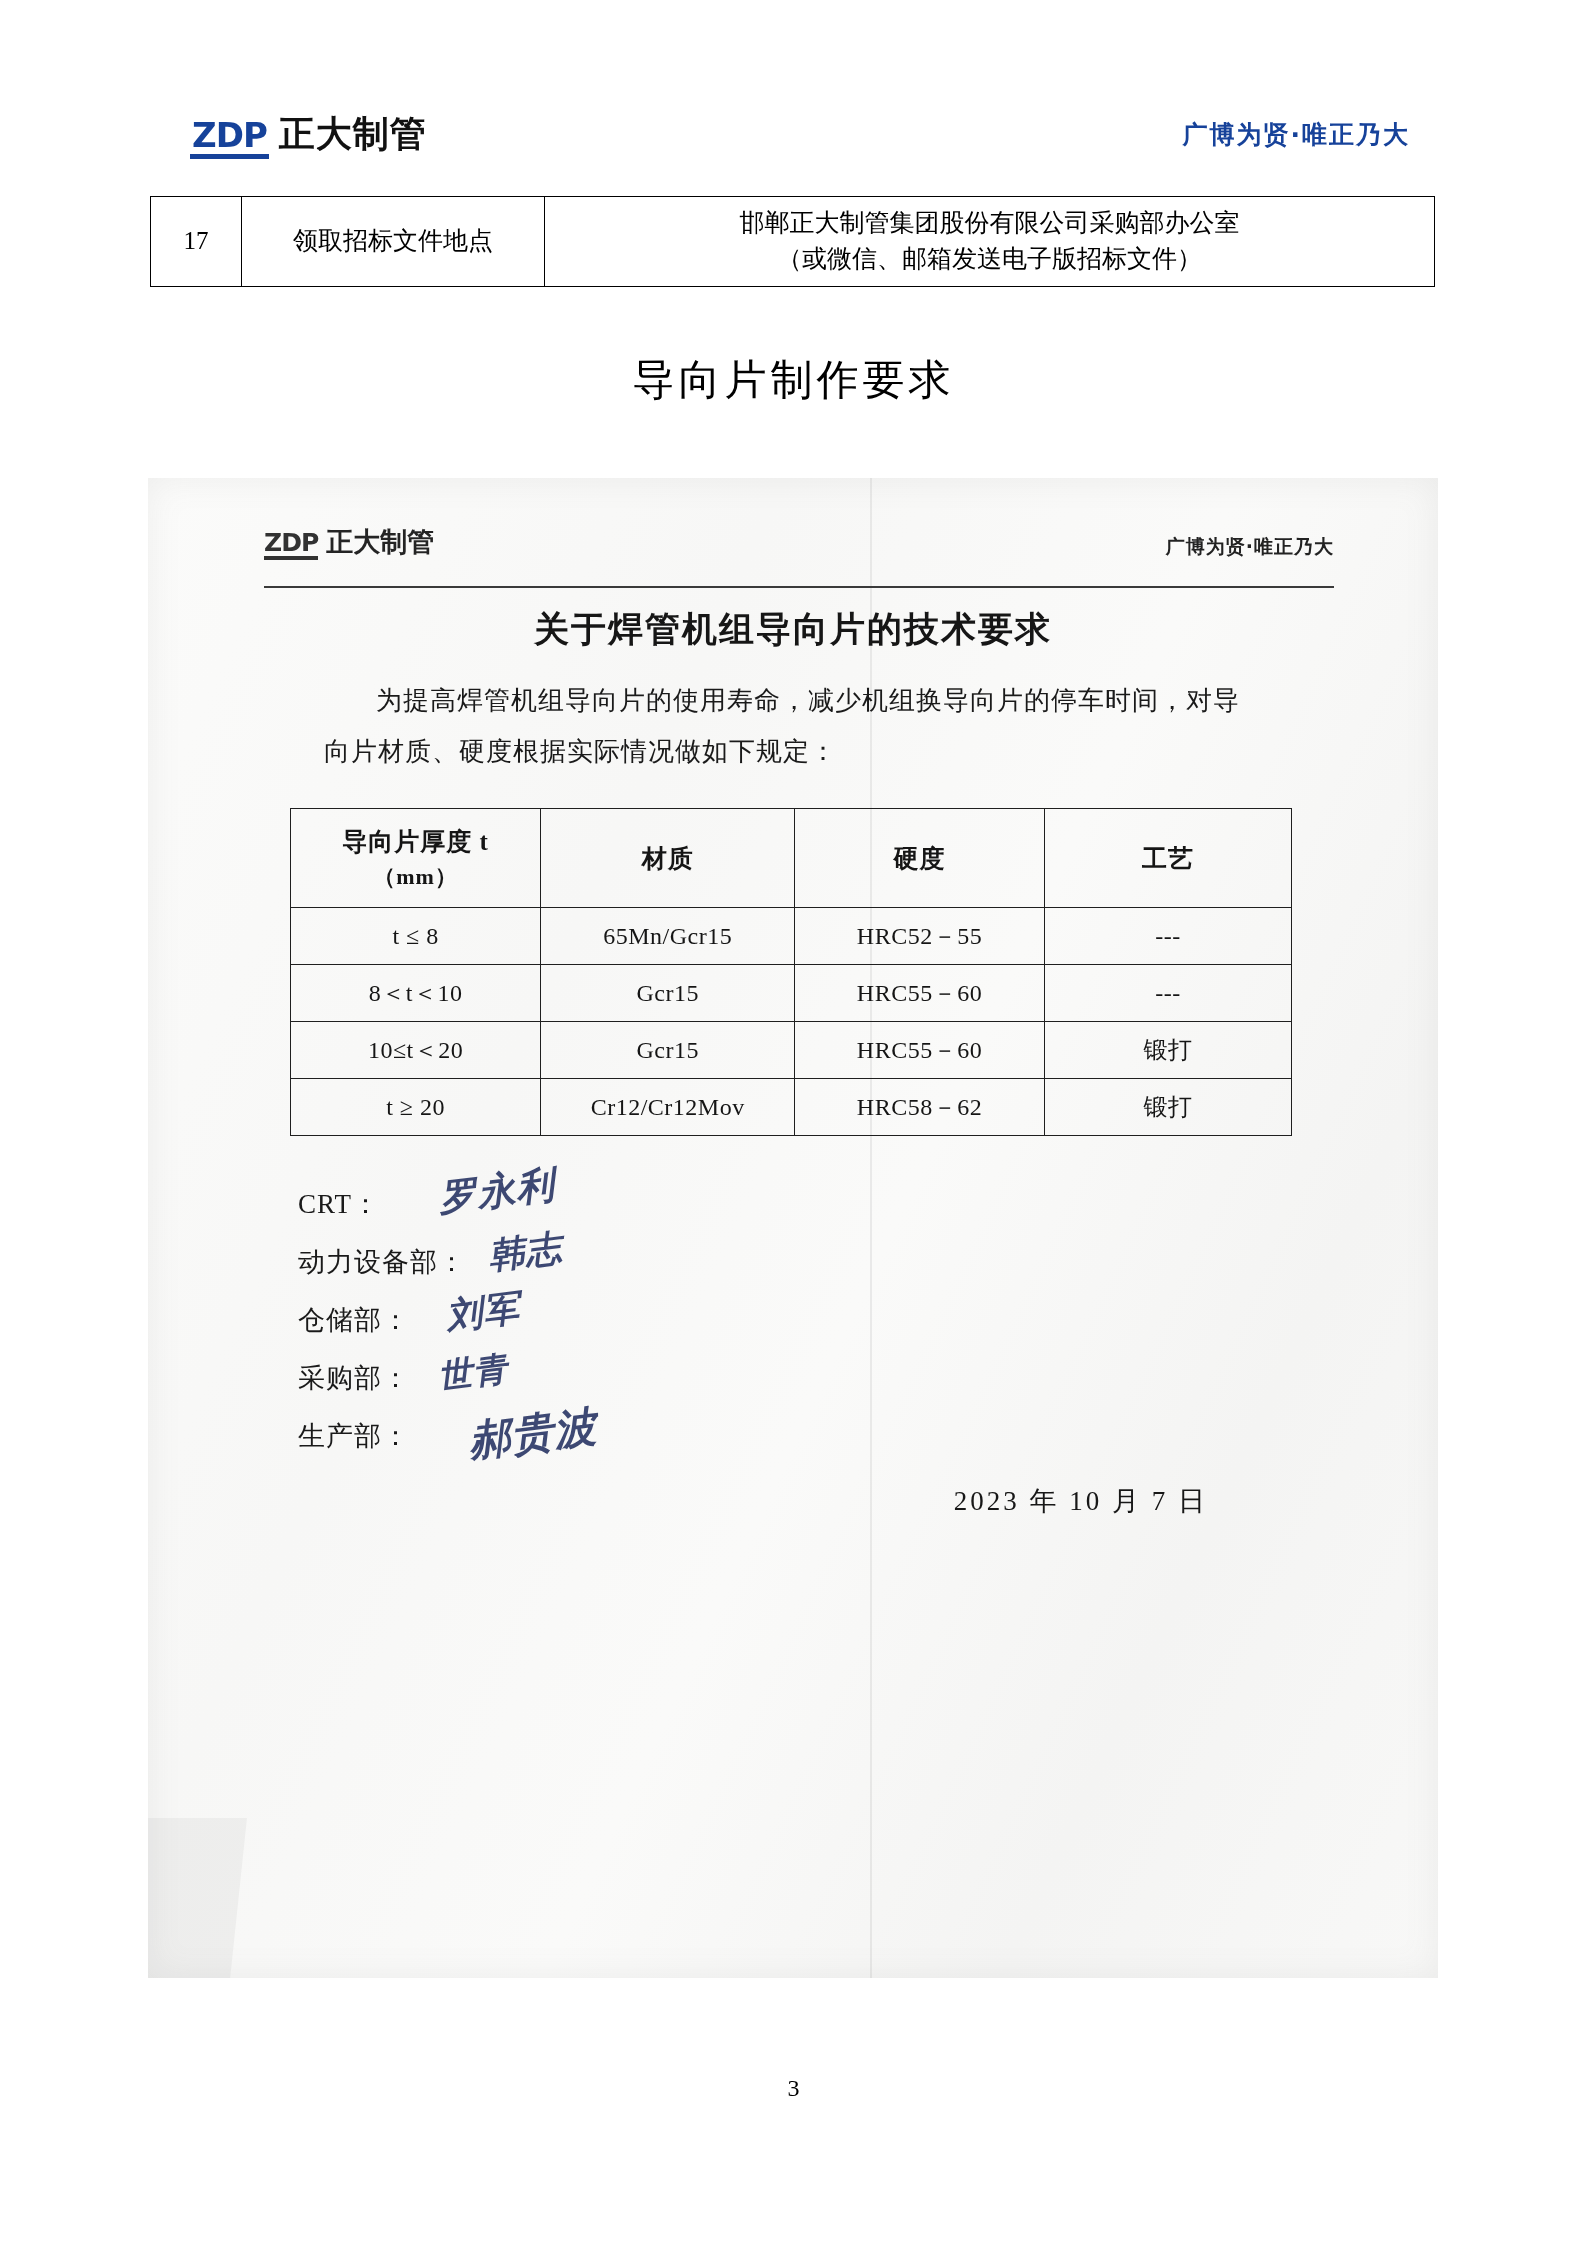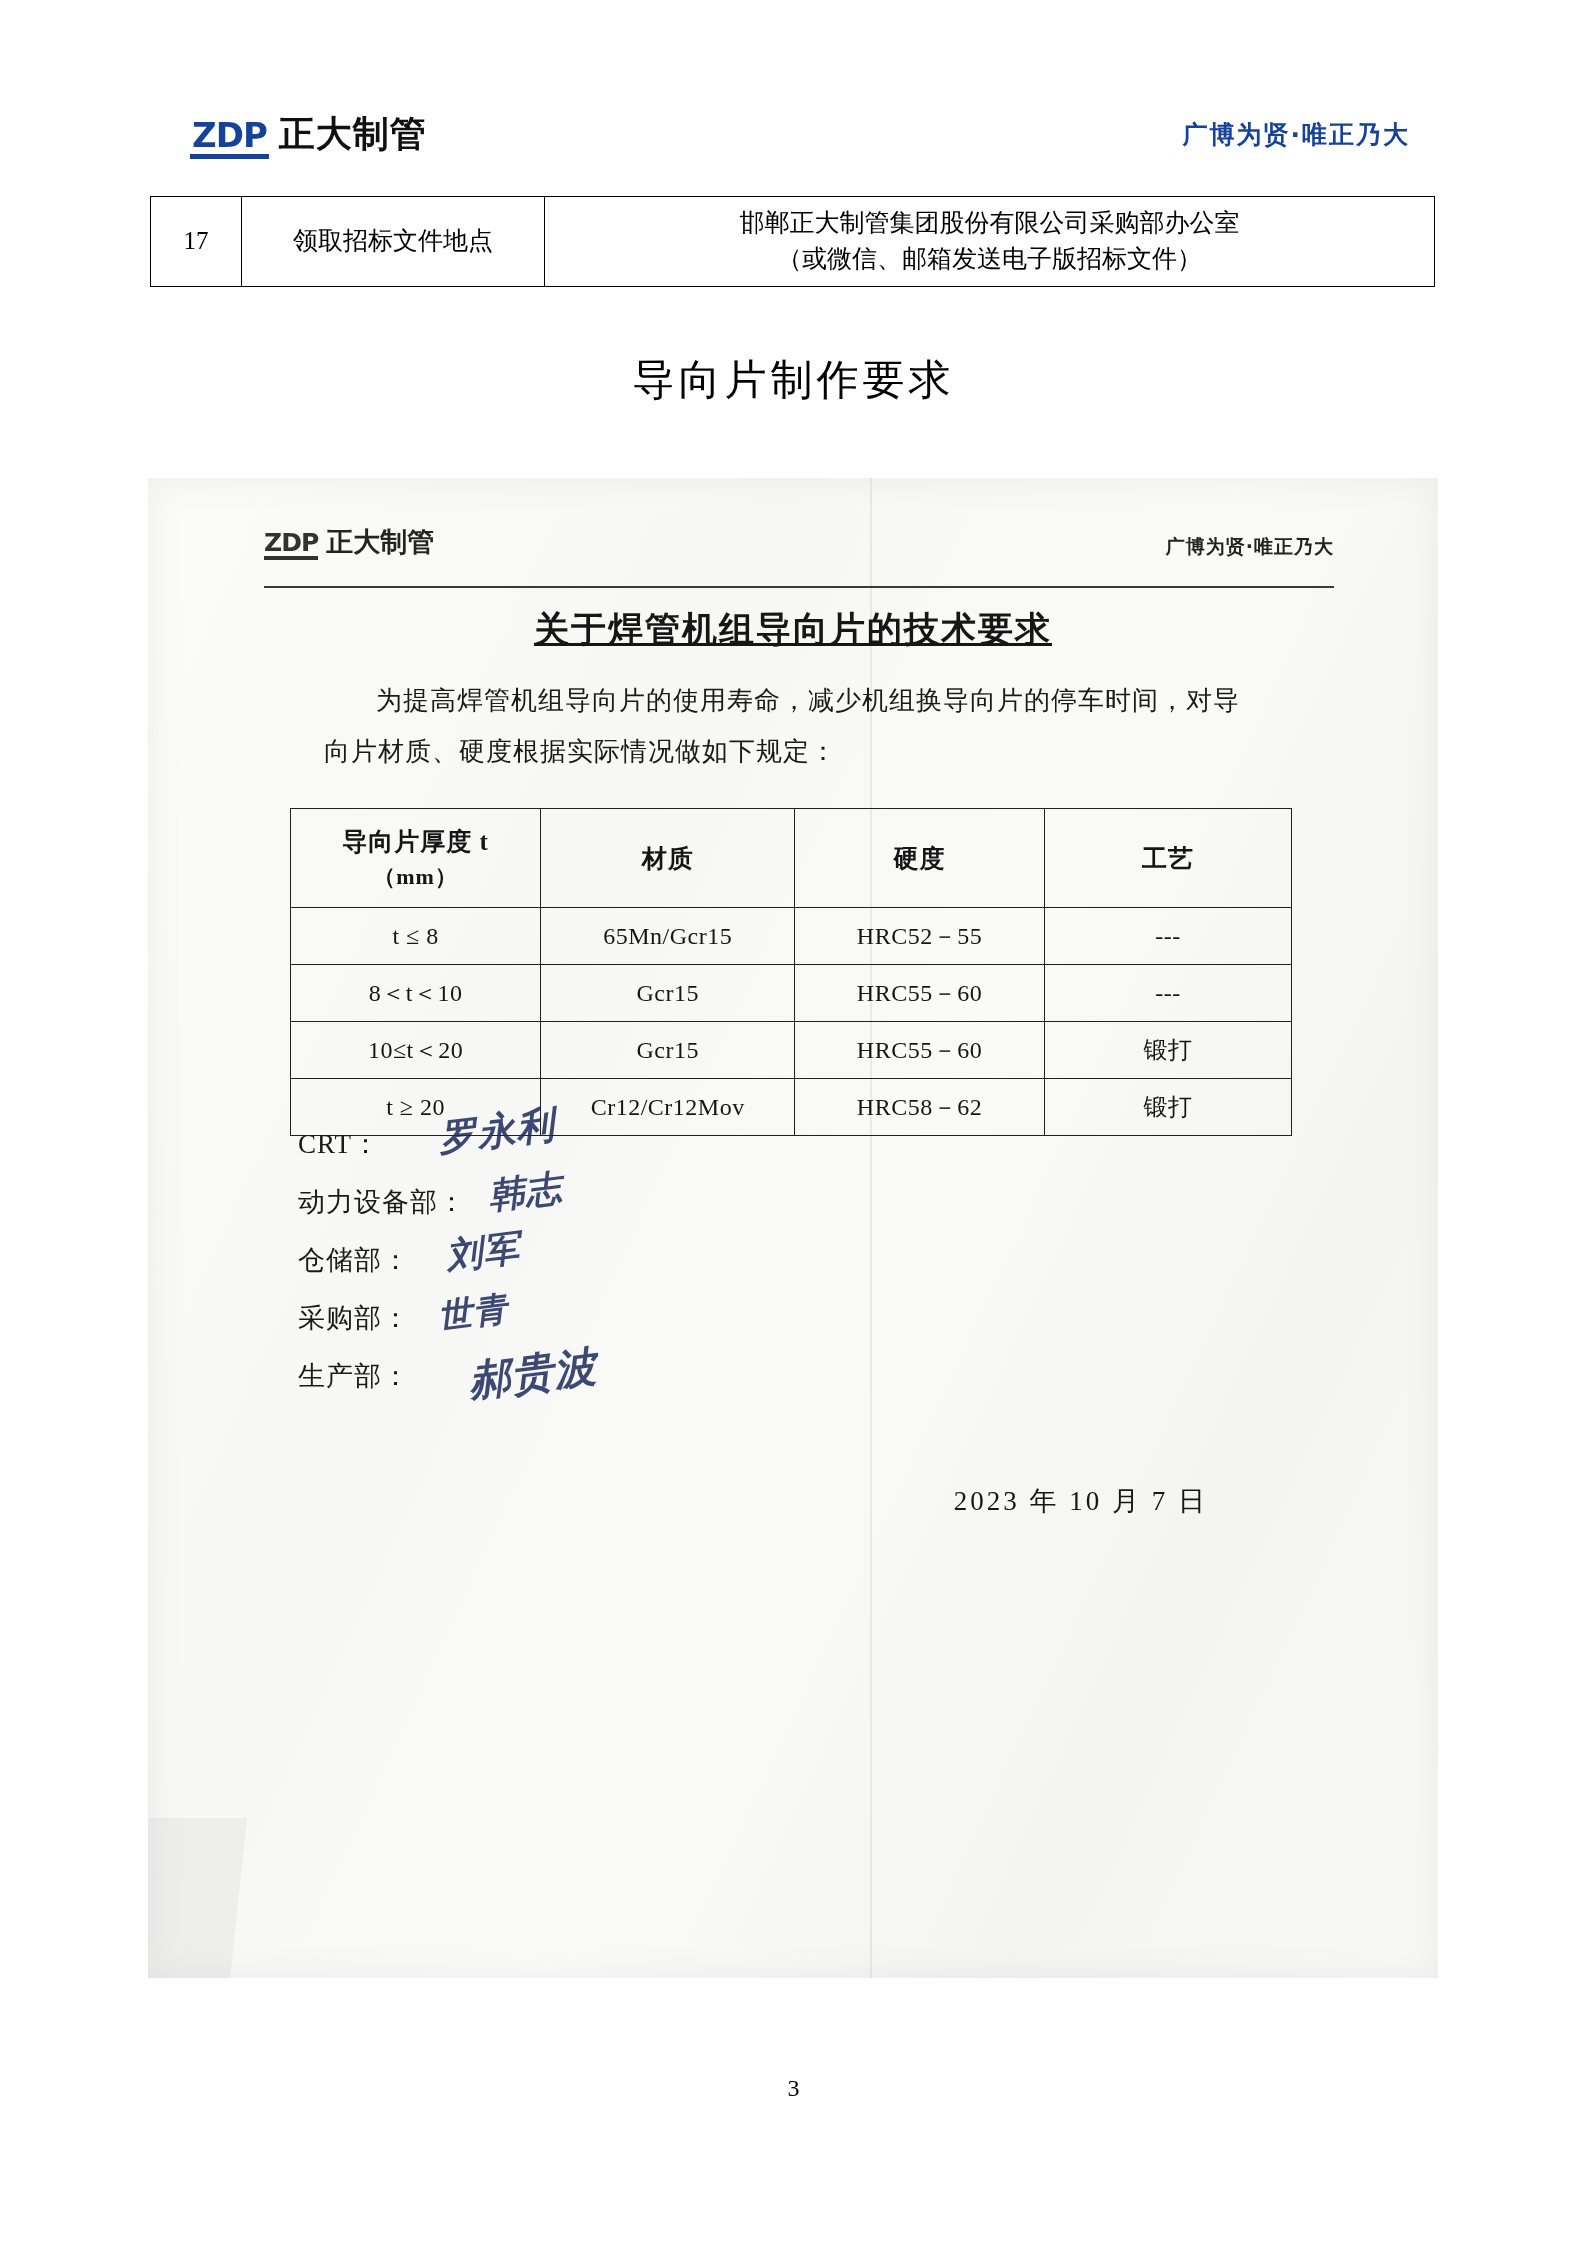--- a/index.html
+++ b/index.html
@@ -204,21 +204,20 @@
     position: absolute;
     left: 0;
     top: 128px;
     width: 100%;
     text-align: center;
     font-family: "DejaVu Serif", serif;
     font-weight: 700;
     font-size: 35px;
     letter-spacing: 2px;
     color: #161616;
-    text-decoration: underline;
   }
 
   .scan-para {
     position: absolute;
     left: 156px;
     top: 198px;
     width: 940px;
     font-family: "Liberation Serif", serif;
     font-size: 26px;
     line-height: 1.95;
@@ -264,21 +263,21 @@
   }
   .sc1 { width: 250px; border-radius: 27px; }
   .sc2 { width: 250px; }
   .sc3 { width: 250px; }
   .sc4 { width: 250px; }
 
   
   .sign-block {
     position: absolute;
     left: 150px;
-    top: 642px;
+    top: 702px;
     width: 760px;
   }
   .sign-row {
     position: relative;
     height: 58px;
     font-family: "Liberation Serif", serif;
     font-size: 27px;
     color: #1a1a1a;
     letter-spacing: 1px;
   }

